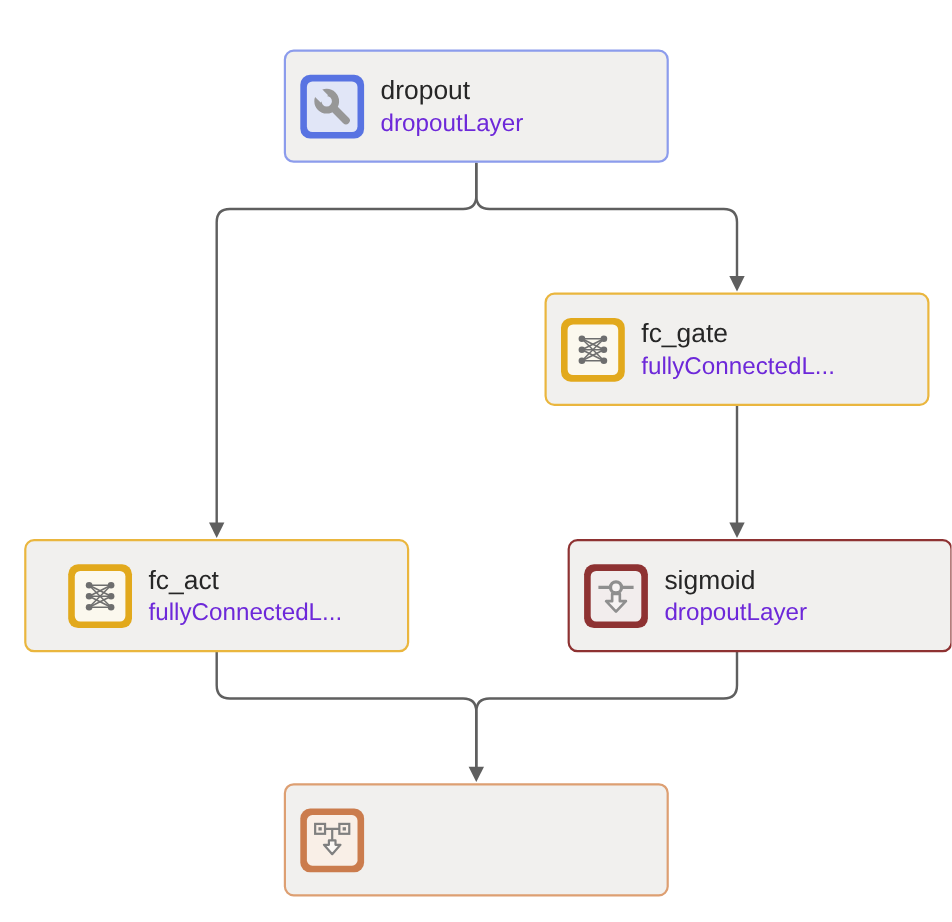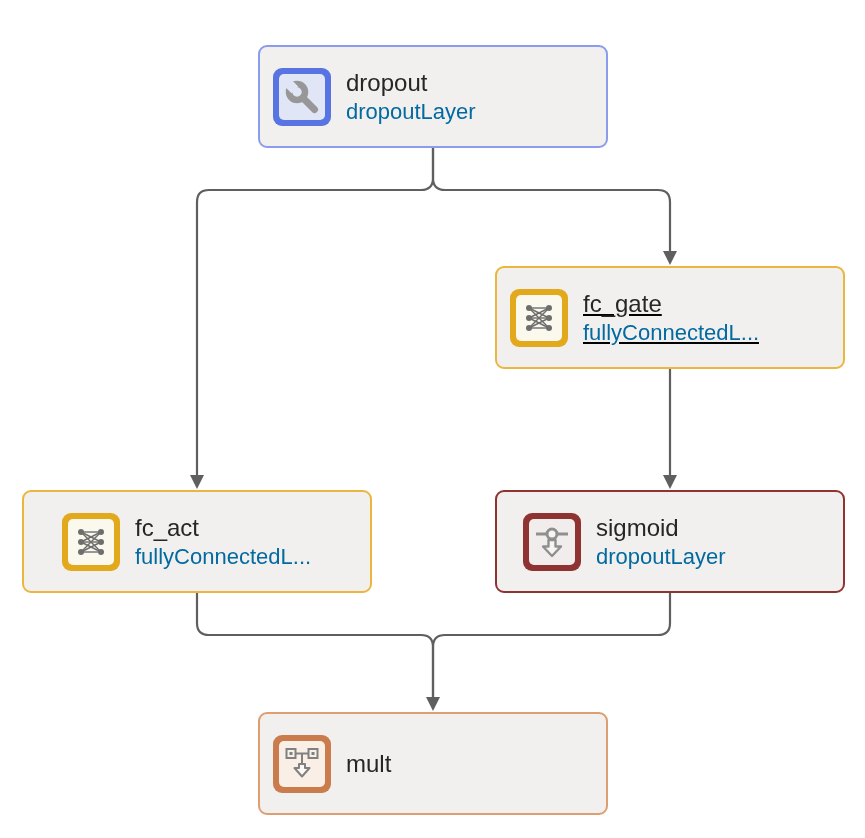--- a/index.html
+++ b/index.html
@@ -13,33 +13,33 @@
   .edges path{fill:none;stroke-width:2.2;}
   .node{
     position:absolute;width:350px;height:103px;
     background:#f1f0ee;border:2px solid #cccccc;border-radius:9px;
     display:flex;align-items:center;box-sizing:border-box;
     cursor:pointer;
   }
   .node-dropout{left:258px;top:45px;}
   .node-fc-gate{left:495px;top:266px;}
   .node-fc-act{left:22px;top:490px;padding-left:25px;}
-  .node-sigmoid{left:495px;top:490px;padding-left:13px;}
+  .node-sigmoid{left:516px;top:490px;}
   .node-mult{left:258px;top:712px;}
   .icon-box{
     width:58px;height:58px;border-radius:9px;margin-left:13px;
     display:flex;align-items:center;justify-content:center;flex:0 0 auto;
   }
   .icon-inner{
     width:46px;height:46px;border-radius:5px;
     display:flex;align-items:center;justify-content:center;
   }
   .labels{margin-left:15px;min-width:0;padding-right:8px;}
   .title{font-size:24px;color:#262626;line-height:1.25;}
-  .subtitle{font-size:22px;color:#0369a1;line-height:1.25;white-space:nowrap;overflow:hidden;}
+  .subtitle{font-size:22px;color:#6d28d9;line-height:1.25;white-space:nowrap;overflow:hidden;}
 </style>
 </head>
 <body>
 
 <div class="canvas">
 
   <svg class="edges" viewBox="0 0 865 838">
     <g>
       <path d="M 433 148 L 433 178 Q 433 190 421 190 L 209 190 Q 197 190 197 202 L 197 477" style="stroke: rgb(95, 95, 95);"></path>
       <polygon points="190,475 204,475 197,489" style="fill: rgb(95, 95, 95);"></polygon>
@@ -70,21 +70,21 @@
           <line x1="21" y1="21" x2="32.5" y2="32.5" stroke="#979797" stroke-width="7" stroke-linecap="round"></line>
         </svg>
       </div>
     </div>
     <div class="labels">
       <div class="title">dropout</div>
       <div class="subtitle">dropoutLayer</div>
     </div>
   </div>
 
-  <div class="node node-fc-gate" style="border-color: rgb(234, 182, 62); text-decoration: underline;">
+  <div class="node node-fc-gate" style="border-color: rgb(234, 182, 62);">
     <div class="icon-box" style="background-color: rgb(226, 169, 28);">
       <div class="icon-inner" style="background-color: rgb(251, 248, 238);">
         <svg width="40" height="40" viewBox="0 0 40 40">
           <g stroke="#6e6e6e" stroke-width="1.4">
             <line x1="10" y1="10" x2="30" y2="10"></line>
               <line x1="10" y1="10" x2="30" y2="20"></line>
               <line x1="10" y1="10" x2="30" y2="30"></line>
             <line x1="10" y1="20" x2="30" y2="10"></line>
               <line x1="10" y1="20" x2="30" y2="20"></line>
               <line x1="10" y1="20" x2="30" y2="30"></line>
@@ -165,17 +165,16 @@
           <rect x="7.5" y="8" width="3" height="3" fill="#808080"></rect>
           <rect x="26.5" y="5" width="9" height="9" fill="none" stroke="#808080" stroke-width="2"></rect>
           <rect x="29.5" y="8" width="3" height="3" fill="#808080"></rect>
           <line x1="13.5" y1="9.5" x2="26.5" y2="9.5" stroke="#808080" stroke-width="2"></line>
           <line x1="20" y1="9.5" x2="20" y2="20" stroke="#808080" stroke-width="2"></line>
           <path d="M17 20 h6 v4 h4.5 L20 32.5 l-7.5 -8.5 h4.5 Z" fill="#fbf8f5" stroke="#808080" stroke-width="2" stroke-linejoin="round"></path>
         </svg>
       </div>
     </div>
     <div class="labels">
-      <div class="title">mult</div>
     </div>
   </div>
 
 </div>
 
 </body></html>

